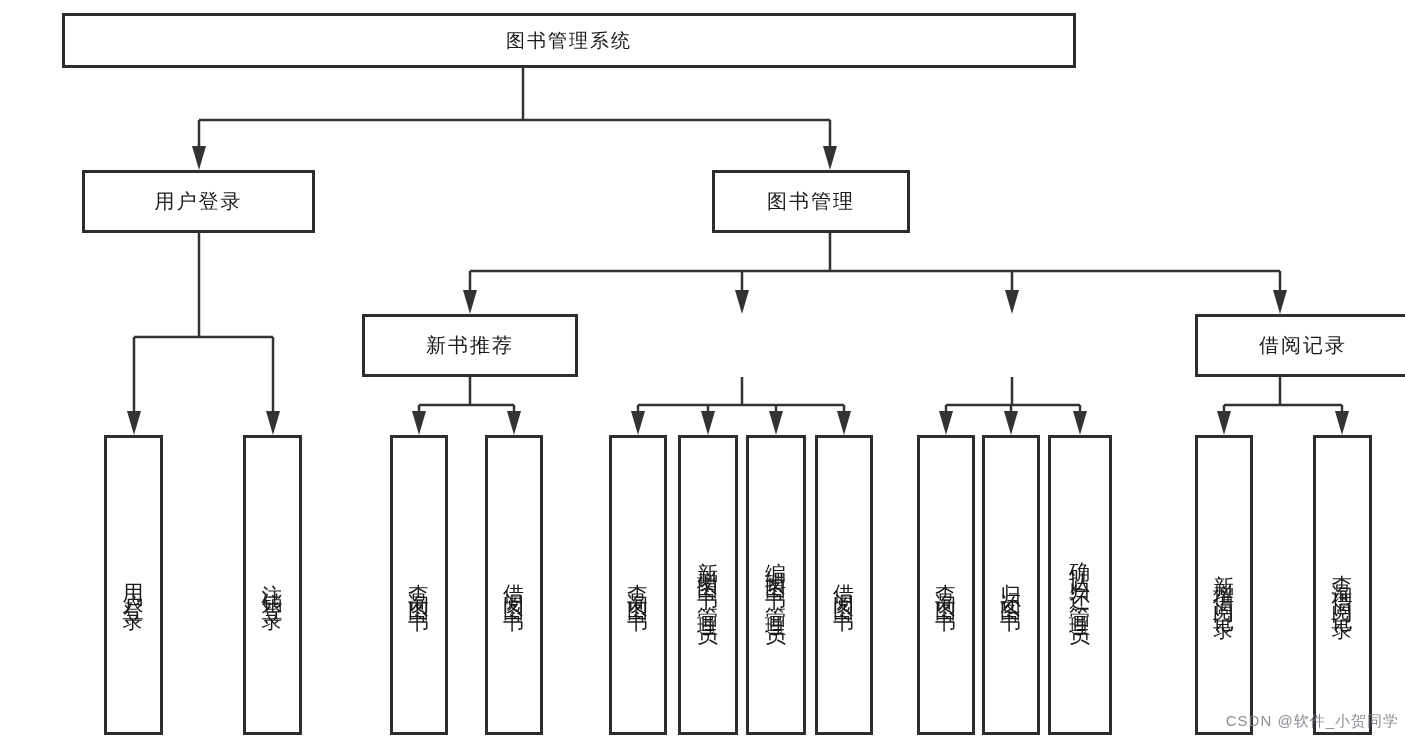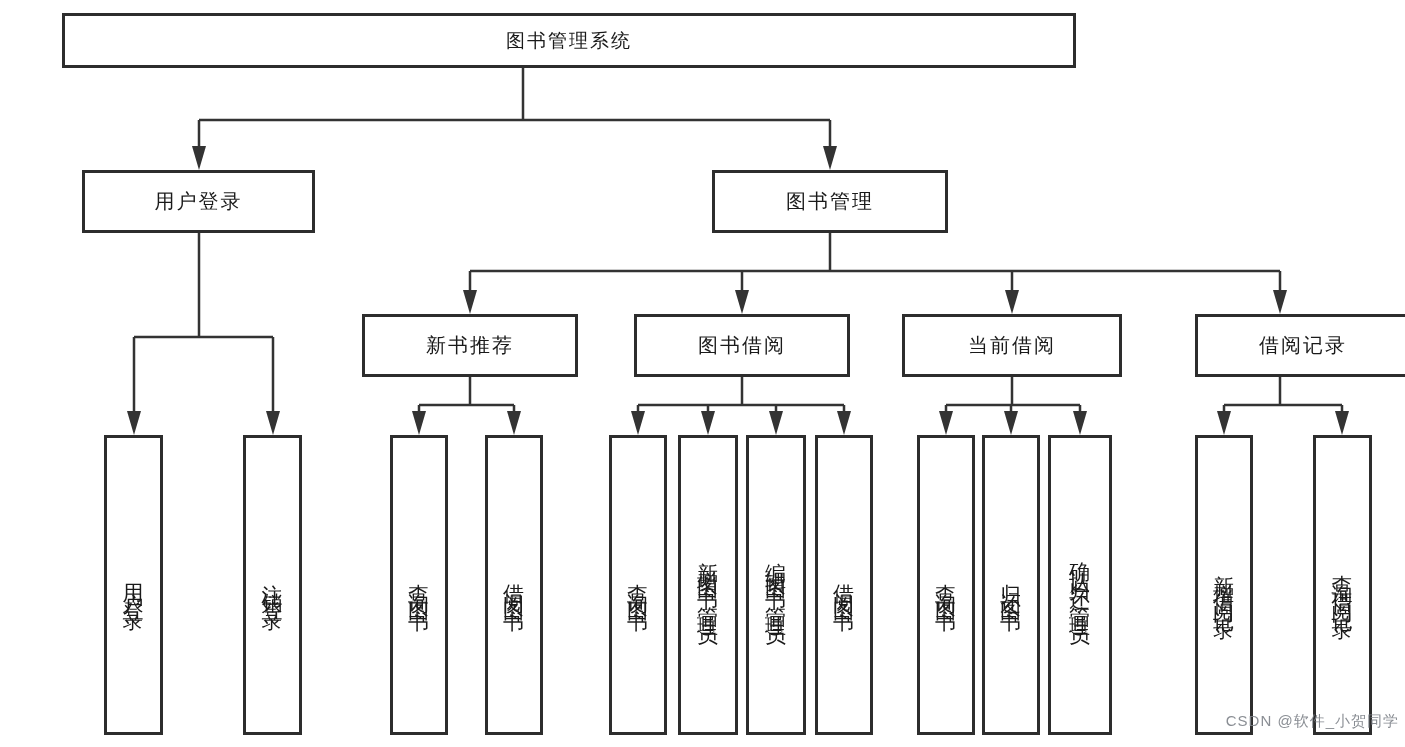--- a/index.html
+++ b/index.html
@@ -98,32 +98,26 @@
     </g>
   </svg>
 
   <div class="node rootnode" style="left:18px; top:13px; width:1014px; height:55px;margin-left:44px;">
     <span>图书管理系统</span>
   </div>
 
   <div class="node hnode" style="left:82px; top:170px; width:233px; height:63px;">
     <span>用户登录</span>
   </div>
-  <div class="node hnode" style="left:712px; top:170px; width:236px; height:63px;">
+  <div class="node hnode" style="left:712px; top:170px; width:198px; height:63px;">
     <span>图书管理</span>
   </div>
 
   <div class="node hnode" style="left:362px; top:314px; width:216px; height:63px;">
     <span>新书推荐</span>
-  </div>
-  <div class="node hnode" style="left:634px; top:314px; width:216px; height:63px;">
-    <span>图书借阅</span>
-  </div>
-  <div class="node hnode" style="left:902px; top:314px; width:220px; height:63px;">
-    <span>当前借阅</span>
   </div>
   <div class="node hnode" style="left:1172px; top:314px; width:216px; height:63px;margin-left:23px;">
     <span>借阅记录</span>
   </div>
 
   <div class="node leaf" style="left:104px; top:435px; width:59px; height:300px;">
     <span>用户登录</span>
   </div>
   <div class="node leaf" style="left:243px; top:435px; width:59px; height:300px;">
     <span>注销登录</span>

